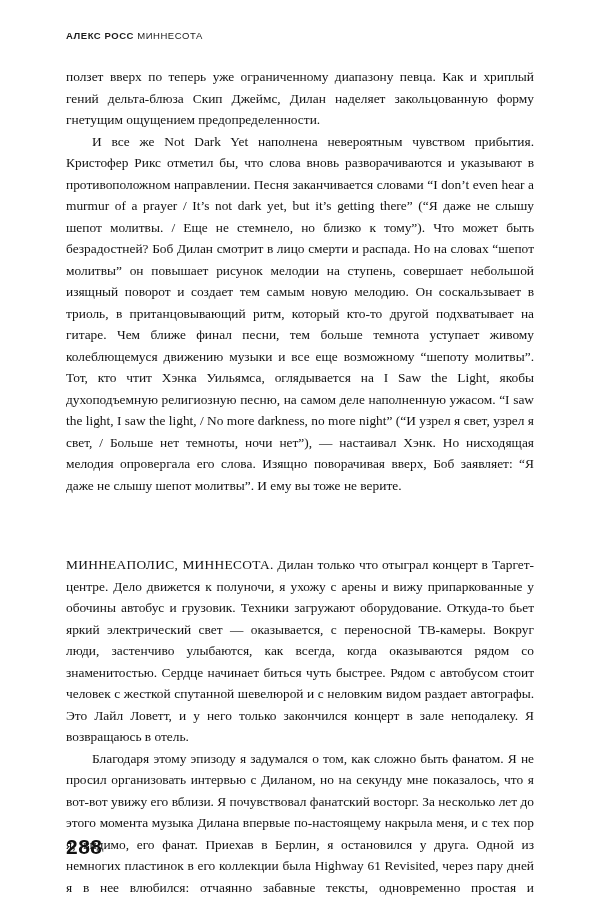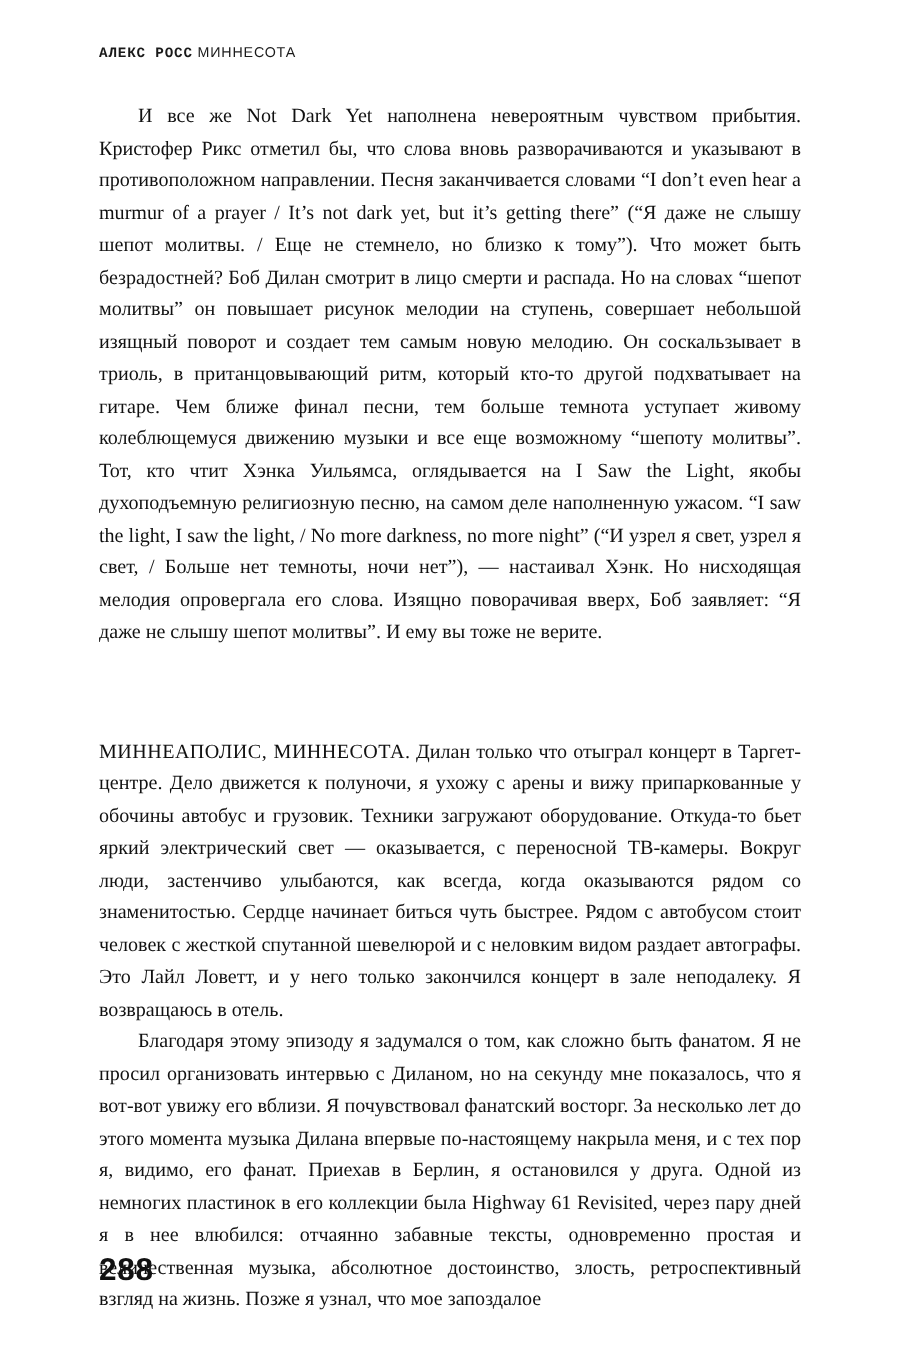--- a/index.html
+++ b/index.html
@@ -21,21 +21,20 @@
     left: 66px;
     top: 30px;
     font-family: "Liberation Sans", "DejaVu Sans", sans-serif;
     font-size: 9.5px;
     letter-spacing: 0.55px;
     color: #1a1a1a;
     white-space: nowrap;
   }
   .running-head .author {
     font-weight: bold;
-    font-family: Liberation Mono, monospace;
   }
   .running-head .title {
     font-weight: normal;
   }
   .text-block {
     position: absolute;
     left: 66px;
     top: 66px;
     width: 468px;
   }
@@ -76,20 +75,21 @@
 <body>
 
 <div class="page">
 
   <div class="running-head">
     <span class="author">АЛЕКС РОСС</span> <span class="title">МИННЕСОТА</span>
   </div>
 
   <div class="text-block">
 
+    <p class="body"><span>ползет вверх по теперь уже ограниченному диапазону певца. Как и хриплый гений дельта-блюза Скип Джеймс, Дилан наделяет закольцованную форму гнетущим ощущением предопределенности.</span></p>
 
     <p class="body indent"><span>И все же </span><span class="it">Not Dark Yet</span><span> наполнена невероятным чувством прибытия. Кристофер Рикс отметил бы, что слова вновь разворачиваются и указывают в противоположном направлении. Песня заканчивается словами “</span><span class="it">I don’t even hear a murmur of a prayer / It’s not dark yet, but it’s getting there</span><span>” (“Я даже не слышу шепот молитвы. / Еще не стемнело, но близко к тому”). Что может быть безрадостней? Боб Дилан смотрит в лицо смерти и распада. Но на словах “шепот молитвы” он повышает рисунок мелодии на ступень, совершает небольшой изящный поворот и создает тем самым новую мелодию. Он соскальзывает в триоль, в пританцовывающий ритм, который кто-то другой подхватывает на гитаре. Чем ближе финал песни, тем больше темнота уступает живому колеблющемуся движению музыки и все еще возможному “шепоту молитвы”. Тот, кто чтит Хэнка Уильямса, оглядывается на </span><span class="it">I Saw the Light</span><span>, якобы духоподъемную религиозную песню, на самом деле наполненную ужасом. “</span><span class="it">I saw the light, I saw the light, / No more darkness, no more night</span><span>” (“И узрел я свет, узрел я свет, / Больше нет темноты, ночи нет”), — настаивал Хэнк. Но нисходящая мелодия опровергала его слова. Изящно поворачивая вверх, Боб заявляет: “Я даже не слышу шепот молитвы”. И ему вы тоже не верите.</span></p>
 
     <div class="section-gap"></div>
 
     <p class="body"><span class="smallcaps">МИННЕАПОЛИС, МИННЕСОТА</span><span>. Дилан только что отыграл концерт в Таргет-центре. Дело движется к полуночи, я ухожу с арены и вижу припаркованные у обочины автобус и грузовик. Техники загружают оборудование. Откуда-то бьет яркий электрический свет — оказывается, с переносной ТВ-камеры. Вокруг люди, застенчиво улыбаются, как всегда, когда оказываются рядом со знаменитостью. Сердце начинает биться чуть быстрее. Рядом с автобусом стоит человек с жесткой спутанной шевелюрой и с неловким видом раздает автографы. Это Лайл Ловетт, и у него только закончился концерт в зале неподалеку. Я возвращаюсь в отель.</span></p>
 
     <p class="body indent"><span>Благодаря этому эпизоду я задумался о том, как сложно быть фанатом. Я не просил организовать интервью с Диланом, но на секунду мне показалось, что я вот-вот увижу его вблизи. Я почувствовал фанатский восторг. За несколько лет до этого момента музыка Дилана впервые по-настоящему накрыла меня, и с тех пор я, видимо, его фанат. Приехав в Берлин, я остановился у друга. Одной из немногих пластинок в его коллекции была </span><span class="it">Highway 61 Revisited</span><span>, через пару дней я в нее влюбился: отчаянно забавные тексты, одновременно простая и величественная музыка, абсолютное достоинство, злость, ретроспективный взгляд на жизнь. Позже я узнал, что мое запоздалое</span></p>
 
   </div>

